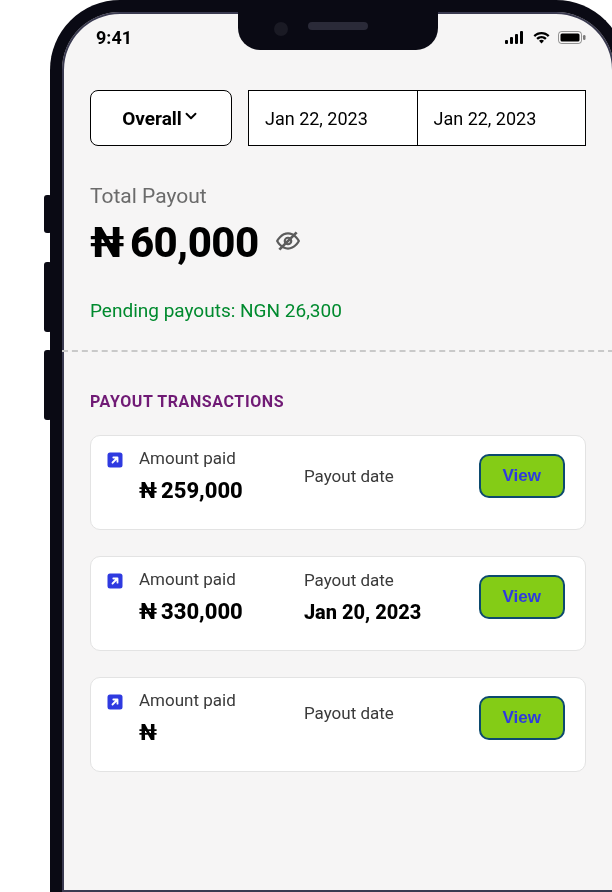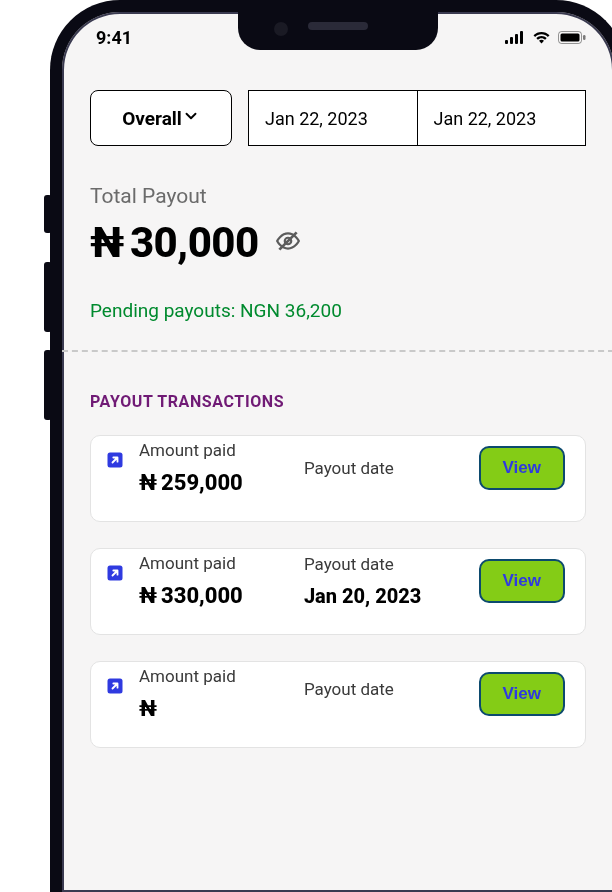--- a/index.html
+++ b/index.html
@@ -173,21 +173,21 @@
     letter-spacing: 0.6px;
     color: #701a75;
     margin-bottom: 24px;
     text-transform: uppercase;
   }
 
   .txn-card {
     position: relative;
     border: 1px solid #e3e3e3;
     border-radius: 10px;
-    padding: 4px 20px 26px 48px;
+    padding: 12px 20px 26px 48px;
     margin-bottom: 26px;
     display: flex;
     align-items: center;
     gap: 18px;
     background: #fff;
   }
   .txn-icon {
     position: absolute;
     top: 14px; left: 14px;
     color: #2f3ae0;
@@ -291,32 +291,32 @@
           <div class="date-cell">
             <span>Jan 22, 2023</span>
           </div>
         </div>
       </div>
 
       <div class="payout-label">Total Payout</div>
       <div class="payout-amount-row">
         <div class="payout-amount">
           <span class="naira-big">₦</span>
-          <span>30,000</span>
+          <span>60,000</span>
         </div>
         <span class="eye-icon">
           <svg width="26" height="26" viewBox="0 0 24 24">
             <path d="M2 12s3.5-7 10-7 10 7 10 7-3.5 7-10 7S2 12 2 12z" fill="none" stroke="#5c5c5c" stroke-width="2"></path>
             <circle cx="12" cy="12" r="3" fill="none" stroke="#5c5c5c" stroke-width="2"></circle>
             <line x1="4" y1="20" x2="20" y2="4" stroke="#5c5c5c" stroke-width="2.5"></line>
           </svg>
         </span>
       </div>
 
-      <div class="pending">Pending payouts: NGN 36,200</div>
+      <div class="pending">Pending payouts: NGN 26,300</div>
 
       <hr class="divider">
 
       <div class="section-title">PAYOUT TRANSACTIONS</div>
 
       <div class="txn-card">
         <span class="txn-icon">
           <svg width="20" height="20" viewBox="0 0 24 24">
             <rect x="3" y="3" width="18" height="18" rx="3" fill="#2f3ae0"></rect>
             <path d="M9 15 L15 9 M10 9 H15 V14" stroke="#fff" stroke-width="2.2" fill="none" stroke-linecap="round" stroke-linejoin="round"></path>

